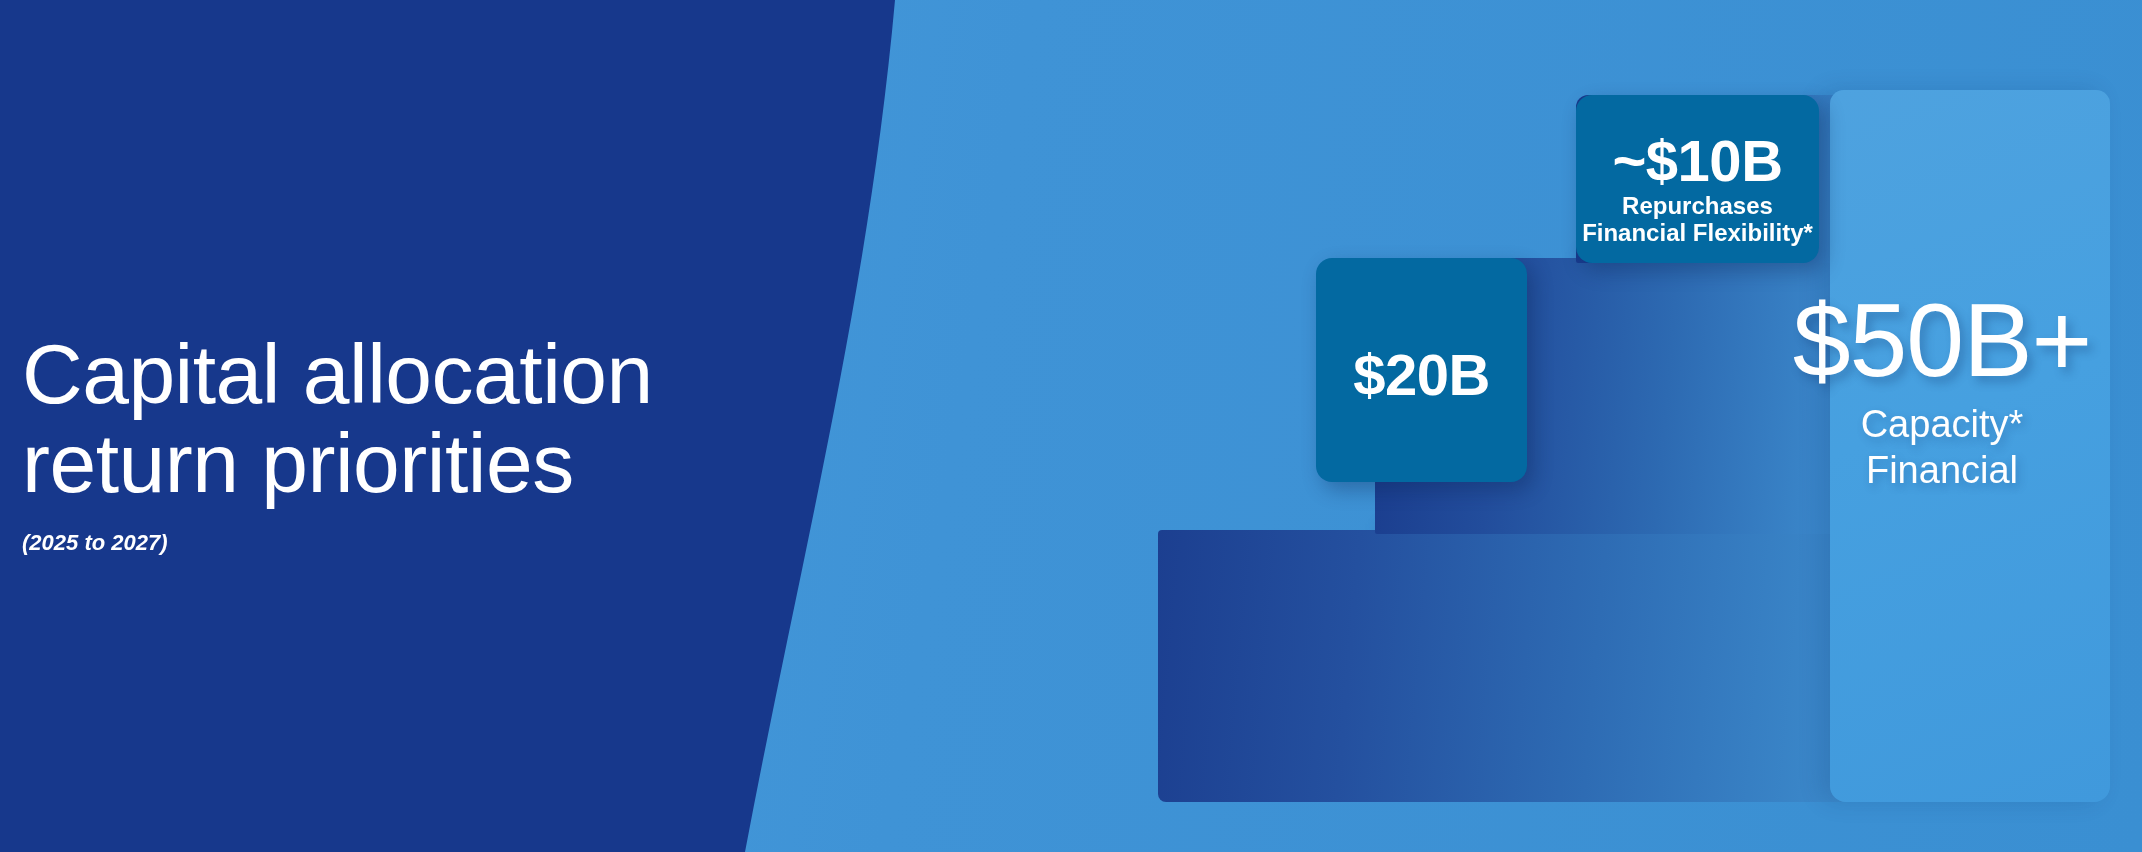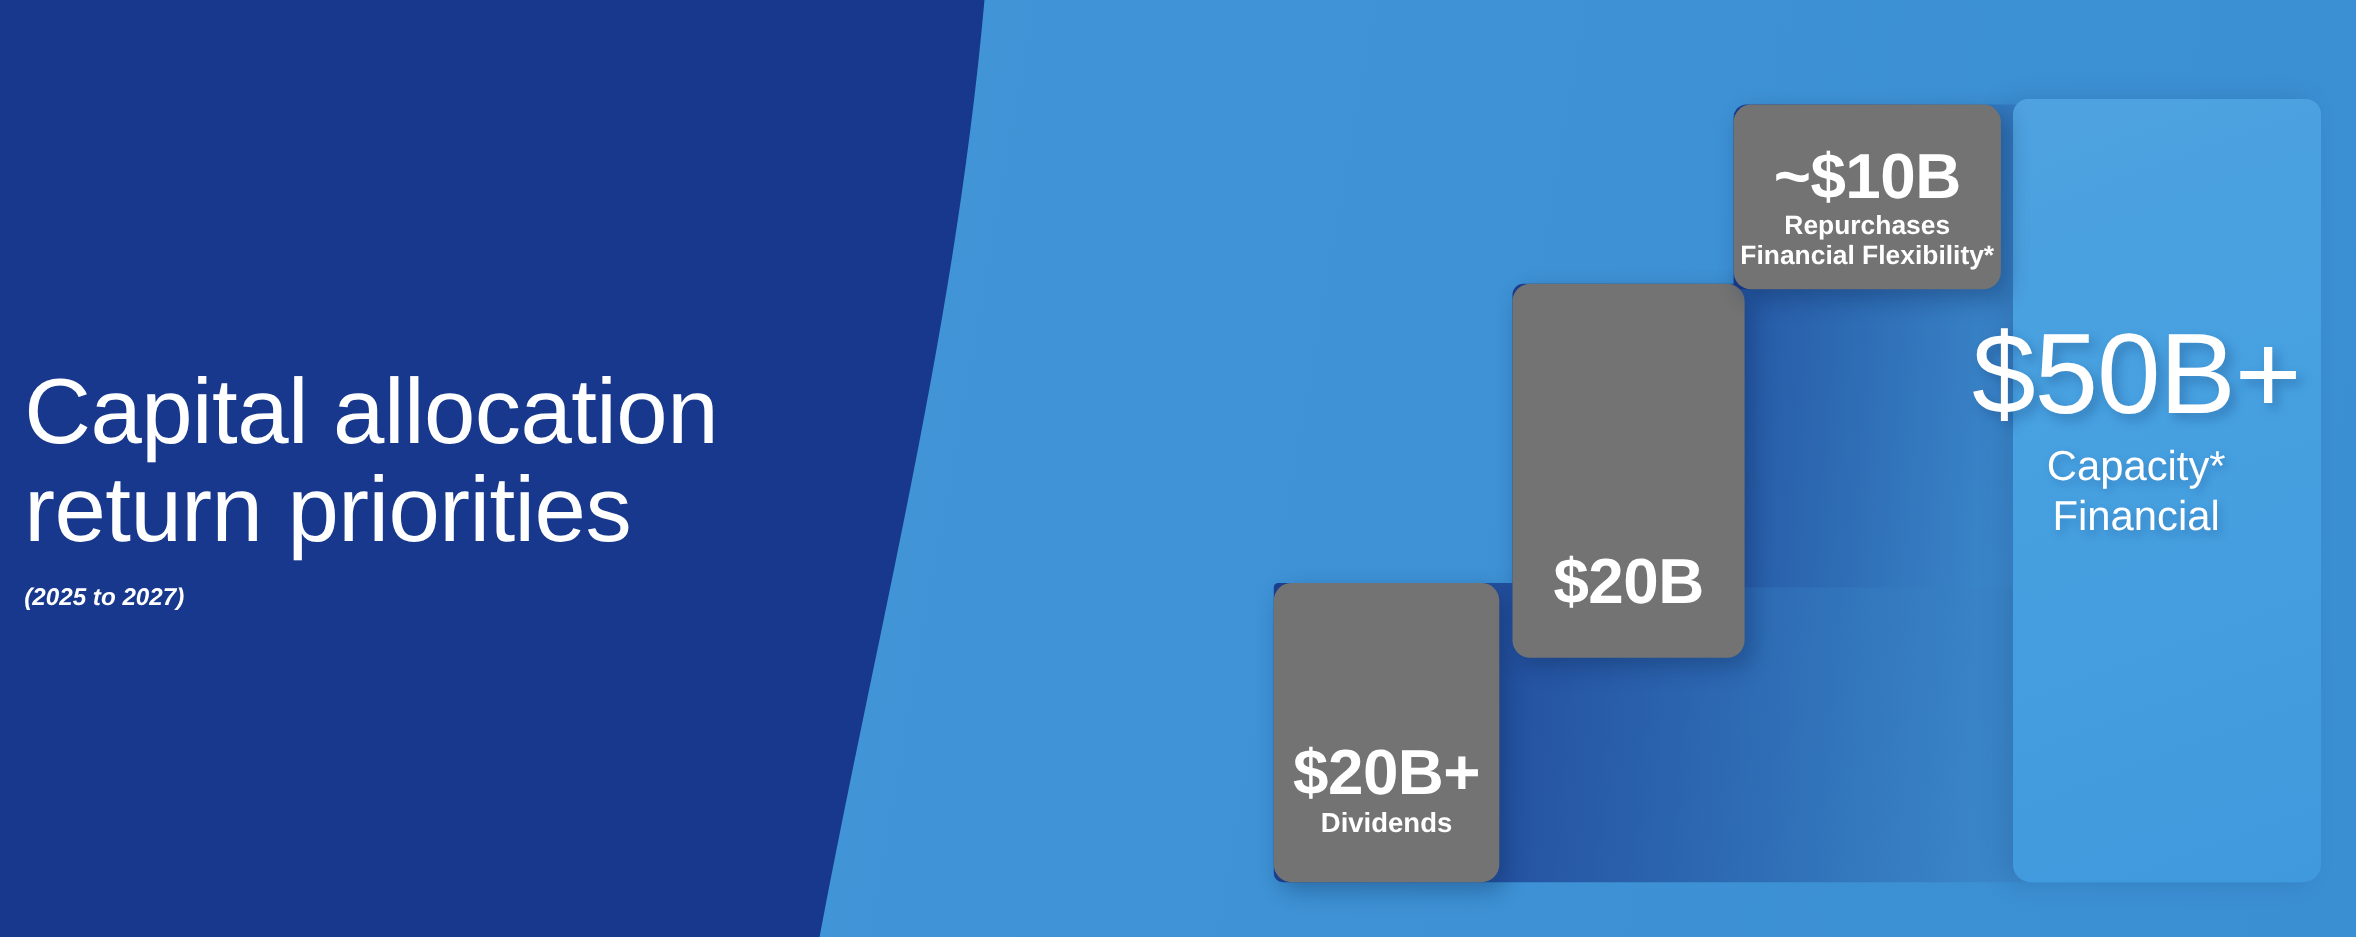--- a/index.html
+++ b/index.html
@@ -68,21 +68,21 @@
     left: 1830px; top: 90px;
     width: 280px; height: 712px;
     background: linear-gradient(160deg, #4ea2df 0%, #46a0e0 45%, #4099dc 100%);
     border-radius: 14px 14px 16px 16px;
     box-shadow: -10px 0 22px rgba(14, 45, 100, 0.16);
   }
 
   
   .card {
     position: absolute;
-    background: #737373;
+    background: #0369a1;
     border-radius: 16px;
     color: #ffffff;
     text-align: center;
     box-shadow: 6px 8px 20px rgba(10, 32, 80, 0.33);
     display: flex;
     flex-direction: column;
     justify-content: flex-end;
     align-items: center;
     box-sizing: border-box;
   }
@@ -99,23 +99,23 @@
 
   .card-dividends {
     left: 1158px; top: 530px;
     width: 205px; height: 272px;
     padding-bottom: 40px;
   }
   .card-dividends .amount { font-size: 58px; }
   .card-dividends .caption { font-size: 25px; margin-top: 2px; }
 
   .card-repurchases {
-    left: 1375px; top: 258px;
-    width: 211px; height: 340px;
-    padding-bottom: 40px;
+    left: 1316px; top: 258px;
+    width: 211px; height: 224px;
+    padding-bottom: 78px;
   }
   .card-repurchases .amount { font-size: 58px; }
   .card-repurchases .caption { font-size: 25px; margin-top: 2px; }
 
   .card-flexibility {
     left: 1576px; top: 95px;
     width: 243px; height: 168px;
     padding-bottom: 16px;
   }
   .card-flexibility .amount { font-size: 58px; }
@@ -181,24 +181,20 @@
 
   <div class="tread-shadow a"></div>
   <div class="tread-shadow b"></div>
 
   <div class="step step-bottom"></div>
   <div class="step step-middle"></div>
   <div class="step step-top"></div>
 
   <div class="capacity-block"></div>
 
-  <div class="card card-dividends">
-    <div class="amount">$20B+</div>
-    <div class="caption">Dividends</div>
-  </div>
 
   <div class="card card-repurchases">
     <div class="amount">$20B</div>
   </div>
 
   <div class="card card-flexibility">
     <div class="amount">~$10B</div>
     <div class="caption">
       <div>Repurchases</div>
       <div>Financial Flexibility*</div>

